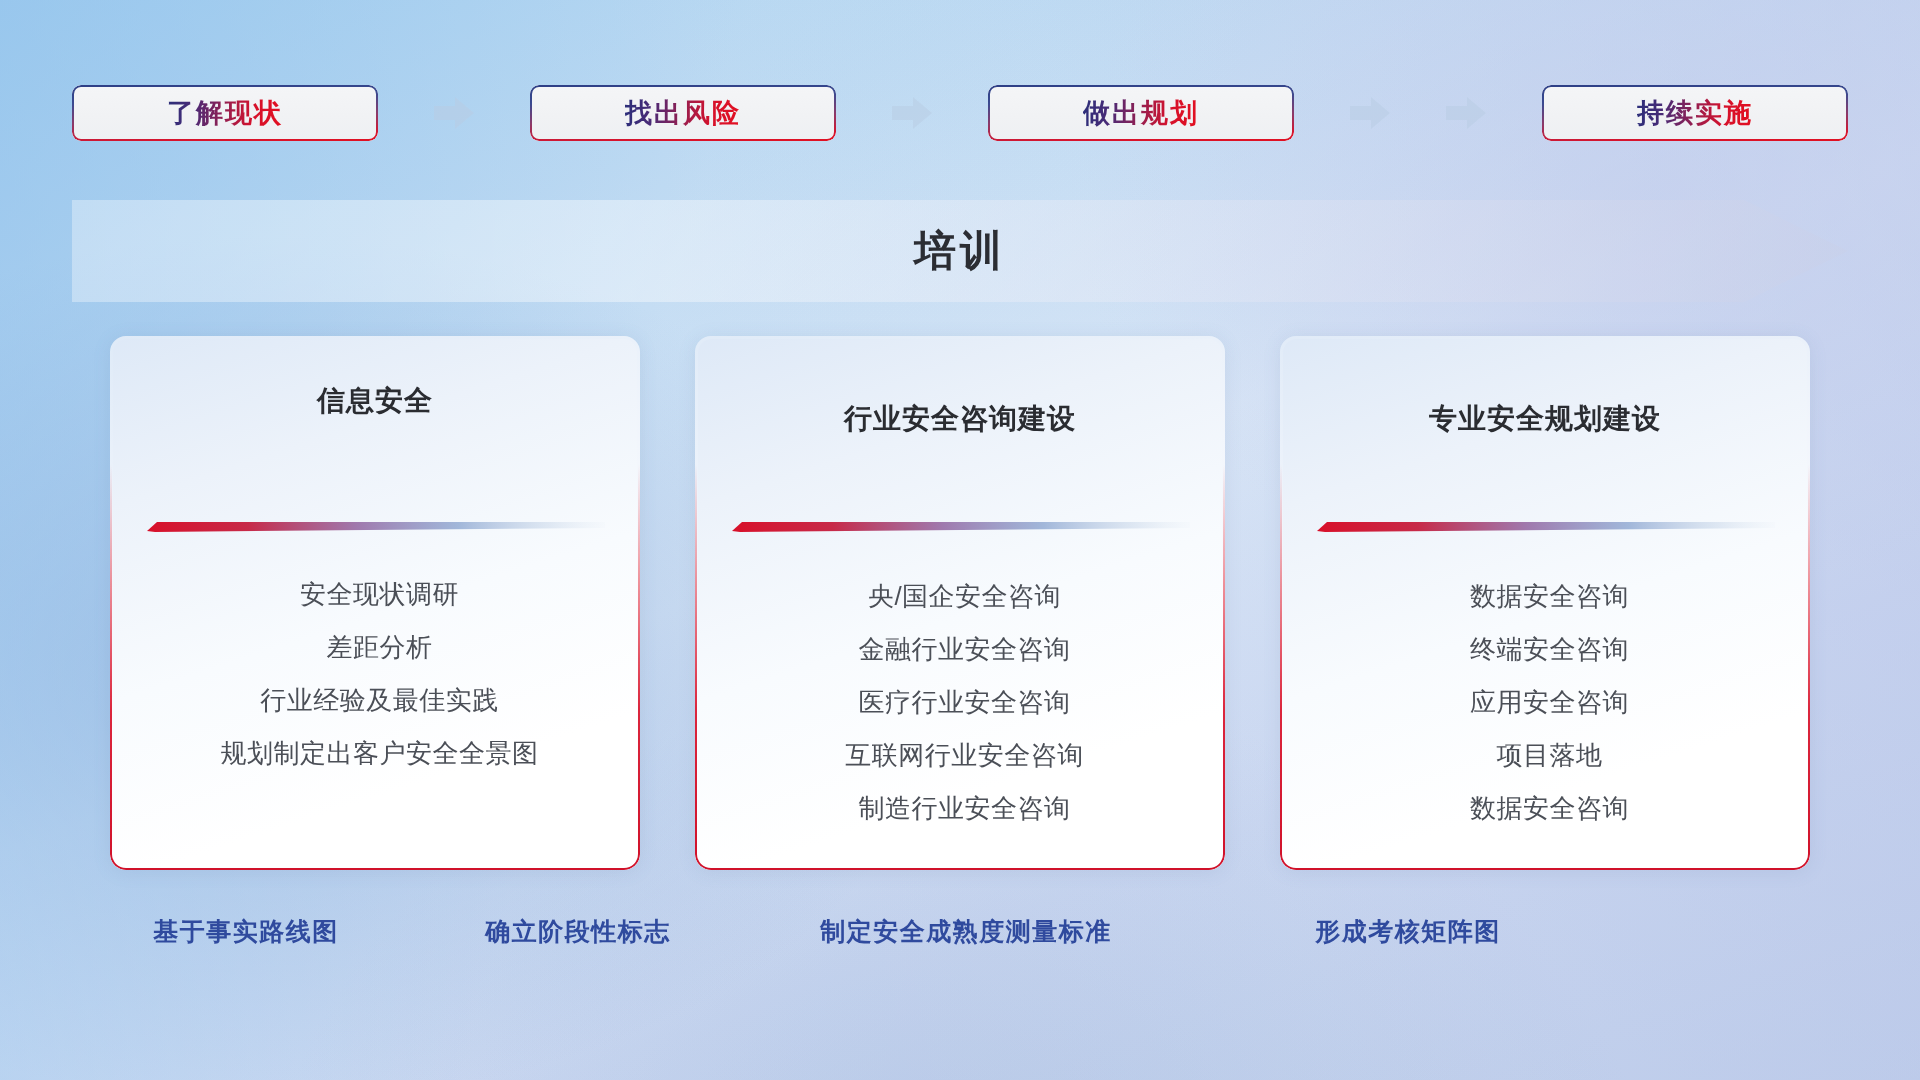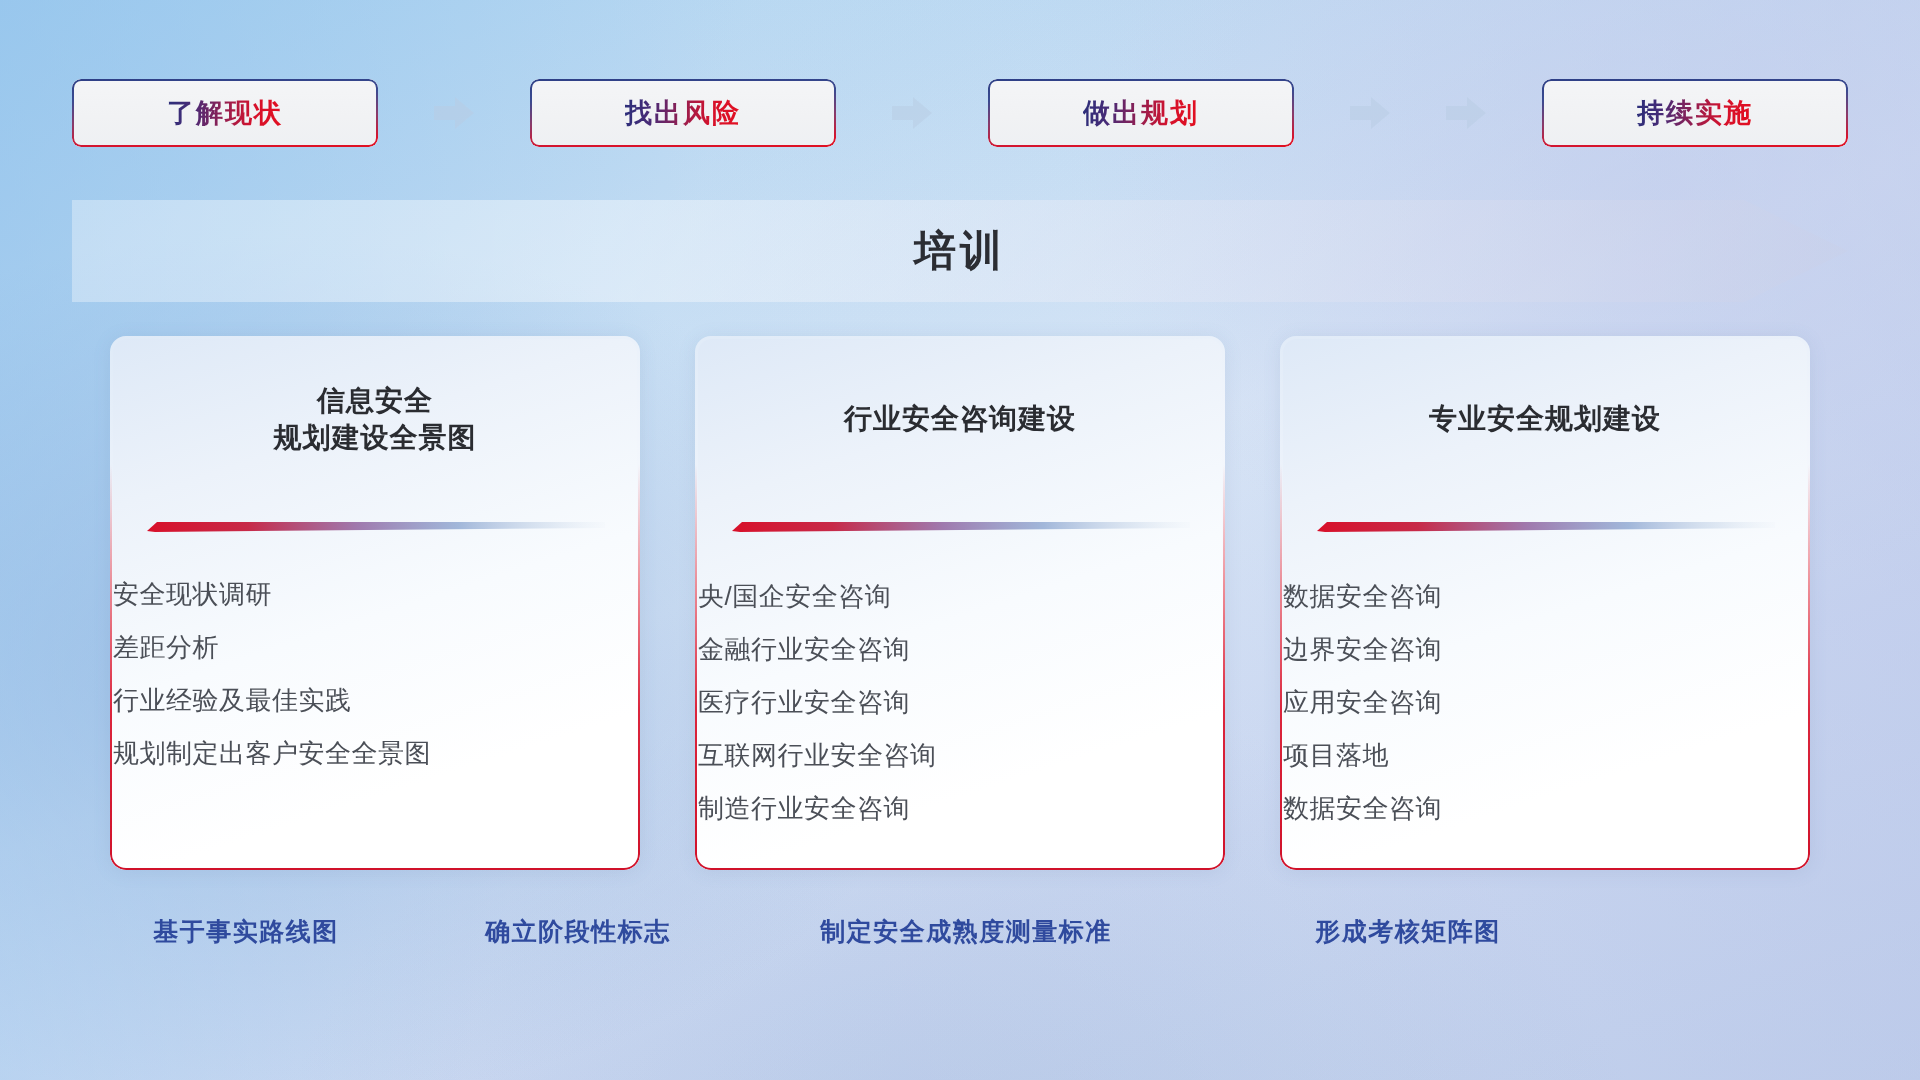--- a/index.html
+++ b/index.html
@@ -25,21 +25,21 @@
     pointer-events:none;
   }
 
   
   .steps{
     position:absolute; left:72px; top:80px; width:1776px; height:66px;
     display:flex; align-items:center; justify-content:space-between;
   }
   .step-box{
     position:relative;
-    width:306px; height:68px;
+    width:306px; height:56px;
     border-radius:9px;
     background:linear-gradient(180deg,#f4f5f7 0%,#f1f2f4 55%,#eef0f3 100%);
     display:flex; align-items:center; justify-content:center;
     flex:0 0 auto;
   }
   
   .step-box::before{
     content:"";
     position:absolute; inset:0;
     border-radius:9px;
@@ -125,21 +125,23 @@
   }
   .card.two .card-title, .card.three .card-title{ top:62px; }
 
   .divider{
     position:absolute; left:34px; width:458px; height:12px;
   }
   .divider svg{ display:block; width:100%; height:100%; }
 
   .card-list{
     position:absolute; left:0; right:0;
+    text-align:center;
     list-style:none;
+    padding-left:9px;
   }
   .card-list li{
     font-size:26px; color:#4b4f57; line-height:1;
     padding:0; margin:0 0 27px 0;
     letter-spacing:0.5px;
     font-weight:400;
   }
   .card-list li:last-child{ margin-bottom:0; }
 
   
@@ -210,21 +212,20 @@
   </svg>
   <div class="banner-title">培训</div>
 </div>
 
 <div class="cards">
 
   <div class="card one">
     <div class="card-inner">
       <div class="card-title">
         <div>信息安全</div>
-        <div>规划建设全景图</div>
       </div>
 
       <div class="divider" style="top:182px;">
         <svg viewBox="0 0 458 12" preserveAspectRatio="none">
           <defs>
             <linearGradient id="divGrad1" x1="0" y1="0" x2="1" y2="0">
               <stop offset="0%" stop-color="#d8102a" stop-opacity="1"></stop>
               <stop offset="22%" stop-color="#c51f3f" stop-opacity="0.95"></stop>
               <stop offset="46%" stop-color="#8b5a9a" stop-opacity="0.80"></stop>
               <stop offset="68%" stop-color="#6f8fc4" stop-opacity="0.62"></stop>
@@ -294,21 +295,21 @@
               <stop offset="88%" stop-color="#adc2dd" stop-opacity="0.32"></stop>
               <stop offset="100%" stop-color="#cfdbe9" stop-opacity="0.05"></stop>
             </linearGradient>
           </defs>
           <path d="M0 10 L10 1 L458 1 L458 7 L8 11 Z" fill="url(#divGrad3)"></path>
         </svg>
       </div>
 
       <ul class="card-list" style="top:244px;">
         <li>数据安全咨询</li>
-        <li>边界安全咨询</li>
+        <li>终端安全咨询</li>
         <li>应用安全咨询</li>
         <li>项目落地</li>
         <li>数据安全咨询</li>
       </ul>
     </div>
   </div>
 
 </div>
 
 <div class="captions">

